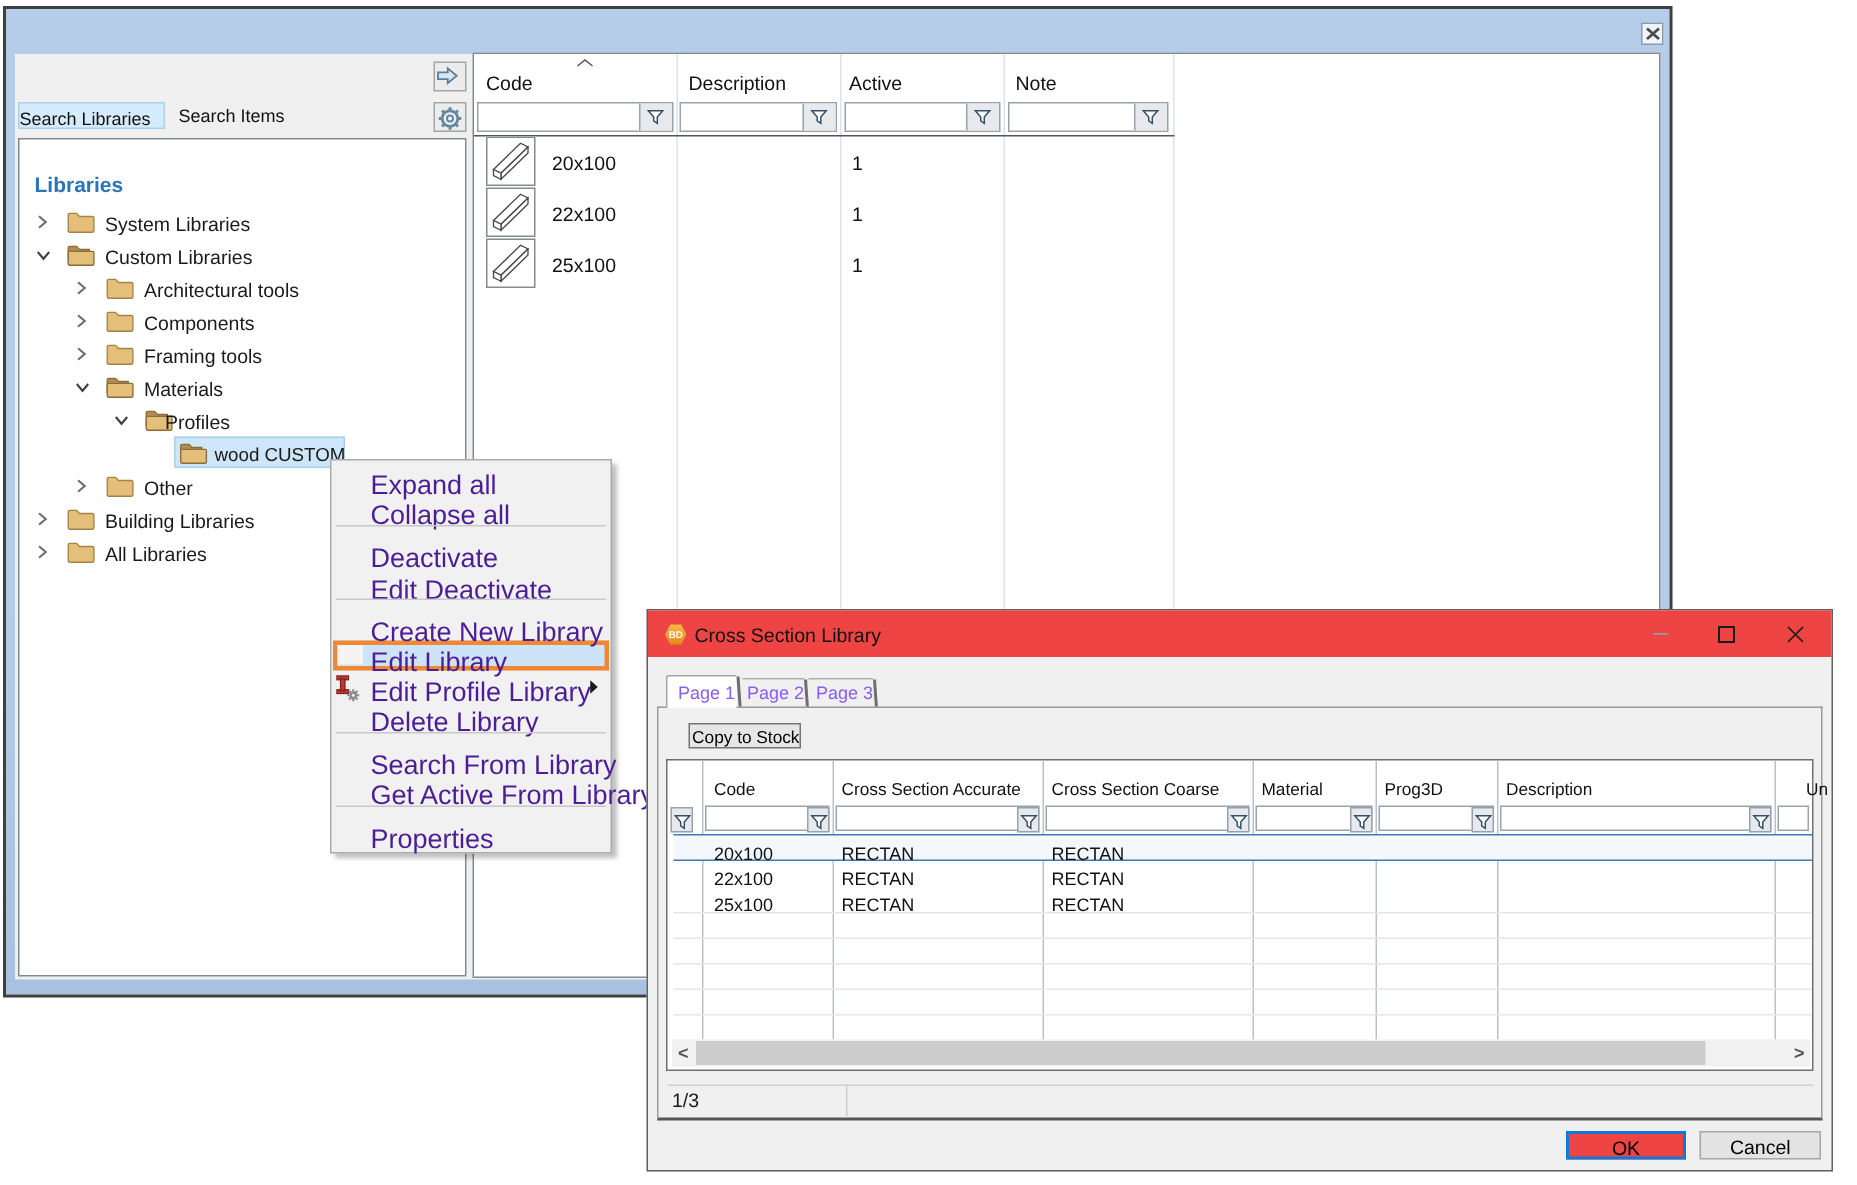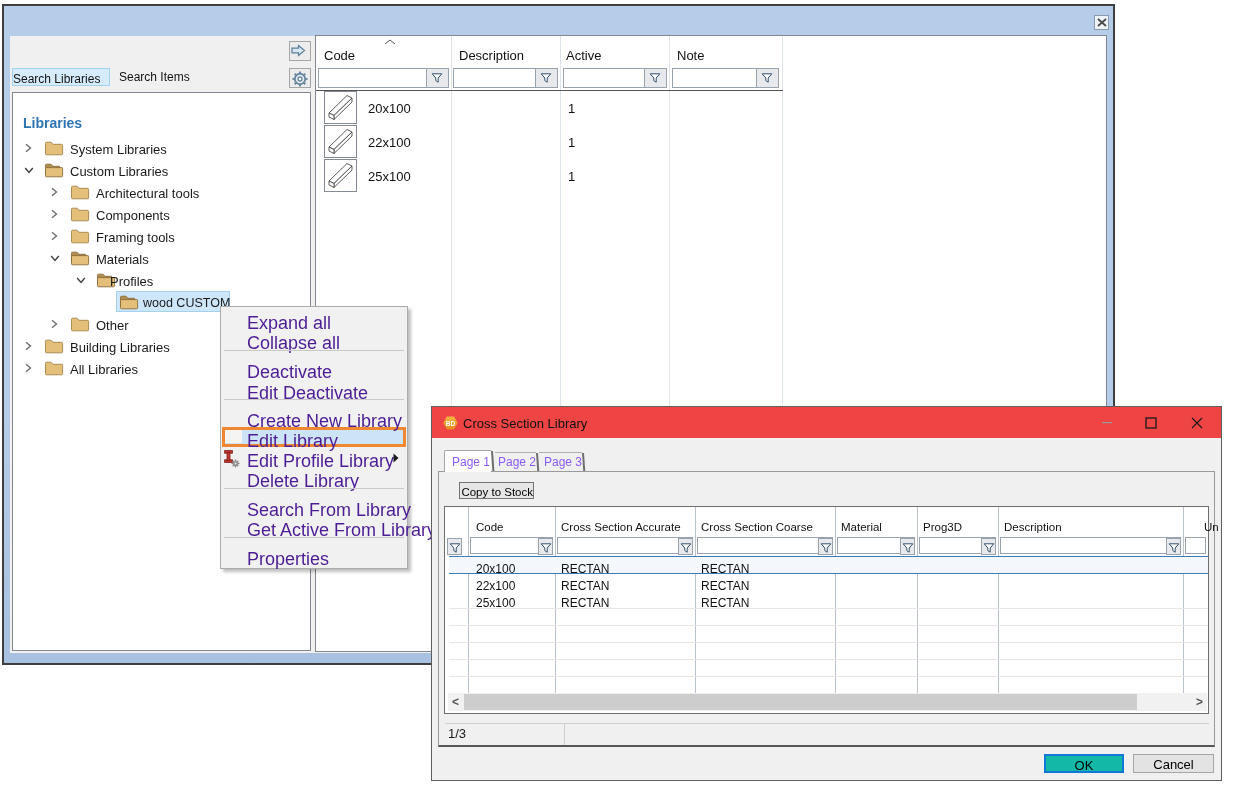--- a/index.html
+++ b/index.html
@@ -68,21 +68,21 @@
 .csrow{position:absolute;left:0;width:100%;height:17px;}
 .csrow span{position:absolute;top:2px;font-size:12px;color:#111;}
 #selrow{position:absolute;left:4px;top:49px;width:759px;height:18px;background:#f4f8fc;border-top:1px solid #3c7ab8;border-bottom:1px solid #3c7ab8;box-sizing:border-box;}
 .hgrid{position:absolute;left:4px;width:759px;height:1px;background:#e6e6e6;}
 #hscroll{left:3px;top:186px;width:759px;height:18px;background:#f1f1f1;}
 #hthumb{position:absolute;left:16px;top:1px;width:673px;height:16px;background:#cdcdcd;}
 .sarrow{position:absolute;top:2px;font-size:12px;color:#555;font-weight:bold;}
 #statline{left:13px;top:316px;width:764px;height:1px;background:#cfcfcf;}
 #statdiv{left:132px;top:316px;width:1px;height:22px;background:#cfcfcf;}
 #stattxt{left:16px;top:320px;font-size:13px;}
-#okbtn{left:612px;top:347px;width:80px;height:19px;background:#14b8a6;border:2px solid #1079d8;box-sizing:border-box;}
+#okbtn{left:612px;top:347px;width:80px;height:19px;background:#ef4444;border:2px solid #1079d8;box-sizing:border-box;}
 #cancelbtn{left:701px;top:347px;width:81px;height:19px;background:#e3e3e3;border:1px solid #a6a6a6;box-sizing:border-box;}
 #okbtn span,#cancelbtn span{position:absolute;width:100%;text-align:center;top:2px;font-size:13px;}
 </style>
 </head>
 <body>
 <div class="abs" id="mainwin">
   <div class="abs" id="closebtn">
       <svg width="10" height="9" viewBox="0 0 10 9">
         <path d="M1 1 L9 8 M9 1 L1 8" stroke="#4a4a4a" stroke-width="1.8"></path>
       </svg>

